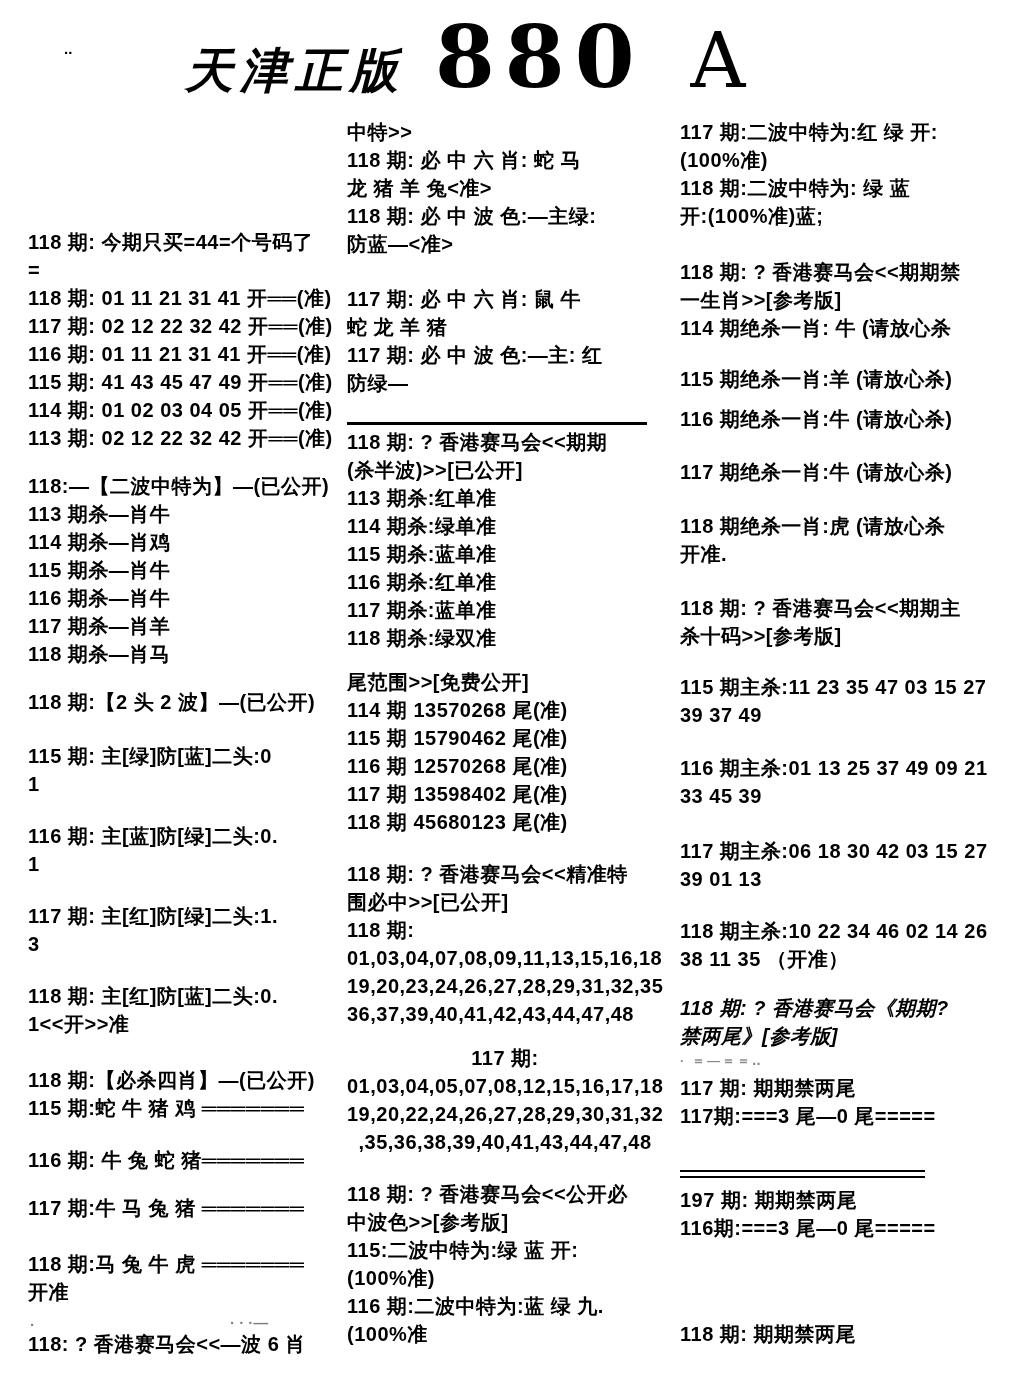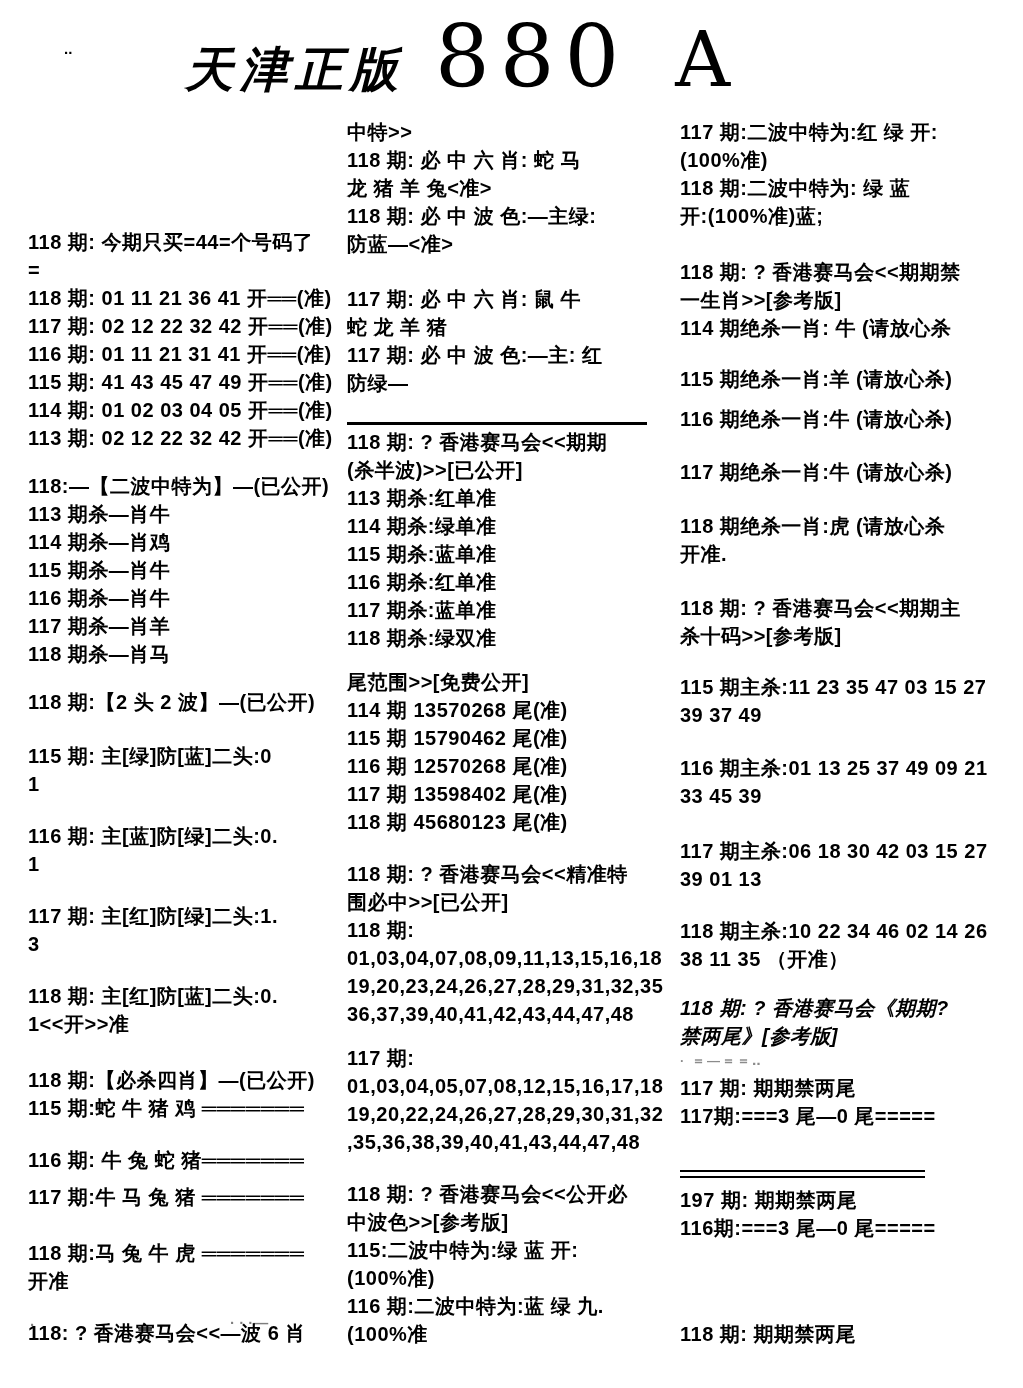--- a/index.html
+++ b/index.html
@@ -16,21 +16,21 @@
   .title{
     position:absolute;left:185px;top:6px;white-space:nowrap;
     -webkit-user-select:none;
   }
   .t-cn{
     font-family:"DejaVu Serif","Liberation Serif",serif;
     font-size:48px;font-weight:900;font-style:italic;letter-spacing:7px;
   }
   .t-num{
     font-family:"DejaVu Serif","Liberation Serif",serif;
-    font-size:86px;font-weight:400;margin-left:30px;letter-spacing:10px;
+    font-size:86px;font-weight:700;margin-left:30px;letter-spacing:10px;
   }
   .t-suf{
     font-family:"DejaVu Serif","Liberation Serif",serif;
     font-size:76px;font-weight:400;margin-left:46px;
   }
   .col{position:absolute;white-space:nowrap;}
   .col-left{left:28px;top:228px;width:312px;}
   .col-middle{left:347px;top:118px;width:316px;}
   .col-right{left:680px;top:118px;width:340px;}
   .block{margin:0;}
@@ -54,21 +54,21 @@
   <div class="title">
     <span class="t-cn">天津正版</span><span class="t-num">880</span><span class="t-suf">A</span>
   </div>
 
   <div class="col col-left">
       <div class="block" style="margin-top: 0px;">
         <div class="line">118 期: 今期只买=44=个号码了</div>
         <div class="line">=</div>
       </div>
       <div class="block" style="margin-top: 0px;">
-        <div class="line">118 期: 01 11 21 36 41 开══(准)</div>
+        <div class="line">118 期: 01 11 21 31 41 开══(准)</div>
         <div class="line">117 期: 02 12 22 32 42 开══(准)</div>
         <div class="line">116 期: 01 11 21 31 41 开══(准)</div>
         <div class="line">115 期: 41 43 45 47 49 开══(准)</div>
         <div class="line">114 期: 01 02 03 04 05 开══(准)</div>
         <div class="line">113 期: 02 12 22 32 42 开══(准)</div>
       </div>
       <div class="block" style="margin-top: 20px;">
         <div class="line">118:—【二波中特为】—(已公开)</div>
         <div class="line">113 期杀—肖牛</div>
         <div class="line">114 期杀—肖鸡</div>
@@ -96,21 +96,21 @@
         <div class="line">118 期: 主[红]防[蓝]二头:0.</div>
         <div class="line">1&lt;&lt;开&gt;&gt;准</div>
       </div>
       <div class="block" style="margin-top: 28px;">
         <div class="line">118 期:【必杀四肖】—(已公开)</div>
         <div class="line">115 期:蛇 牛 猪 鸡 ═══════</div>
       </div>
       <div class="block" style="margin-top: 24px;">
         <div class="line">116 期: 牛 兔 蛇 猪═══════</div>
       </div>
-      <div class="block" style="margin-top: 9px;">
+      <div class="block" style="margin-top: 20px;">
         <div class="line">117 期:牛 马 兔 猪 ═══════</div>
       </div>
       <div class="block" style="margin-top: 28px;">
         <div class="line">118 期:马 兔 牛 虎 ═══════</div>
         <div class="line">开准</div>
       </div>
       <div class="block" style="margin-top: 24px;">
         <div class="line">118: ? 香港赛马会&lt;&lt;—波 6 肖</div>
       </div>
     </div>
@@ -148,21 +148,21 @@
         <div class="line">118 期 45680123 尾(准)</div>
       </div>
       <div class="block" style="margin-top: 24px;">
         <div class="line">118 期: ? 香港赛马会&lt;&lt;精准特</div>
         <div class="line">围必中&gt;&gt;[已公开]</div>
         <div class="line">118 期:</div>
         <div class="line">01,03,04,07,08,09,11,13,15,16,18</div>
         <div class="line">19,20,23,24,26,27,28,29,31,32,35</div>
         <div class="line">36,37,39,40,41,42,43,44,47,48</div>
       </div>
-      <div class="block" style="margin-top: 16px;">
+      <div class="block" style="margin-top: 16px; text-align: center;">
         <div class="line">117 期:</div>
         <div class="line">01,03,04,05,07,08,12,15,16,17,18</div>
         <div class="line">19,20,22,24,26,27,28,29,30,31,32</div>
         <div class="line">,35,36,38,39,40,41,43,44,47,48</div>
       </div>
       <div class="block" style="margin-top: 24px;">
         <div class="line">118 期: ? 香港赛马会&lt;&lt;公开必</div>
         <div class="line">中波色&gt;&gt;[参考版]</div>
         <div class="line">115:二波中特为:绿 蓝  开:</div>
         <div class="line">(100%准)</div>

